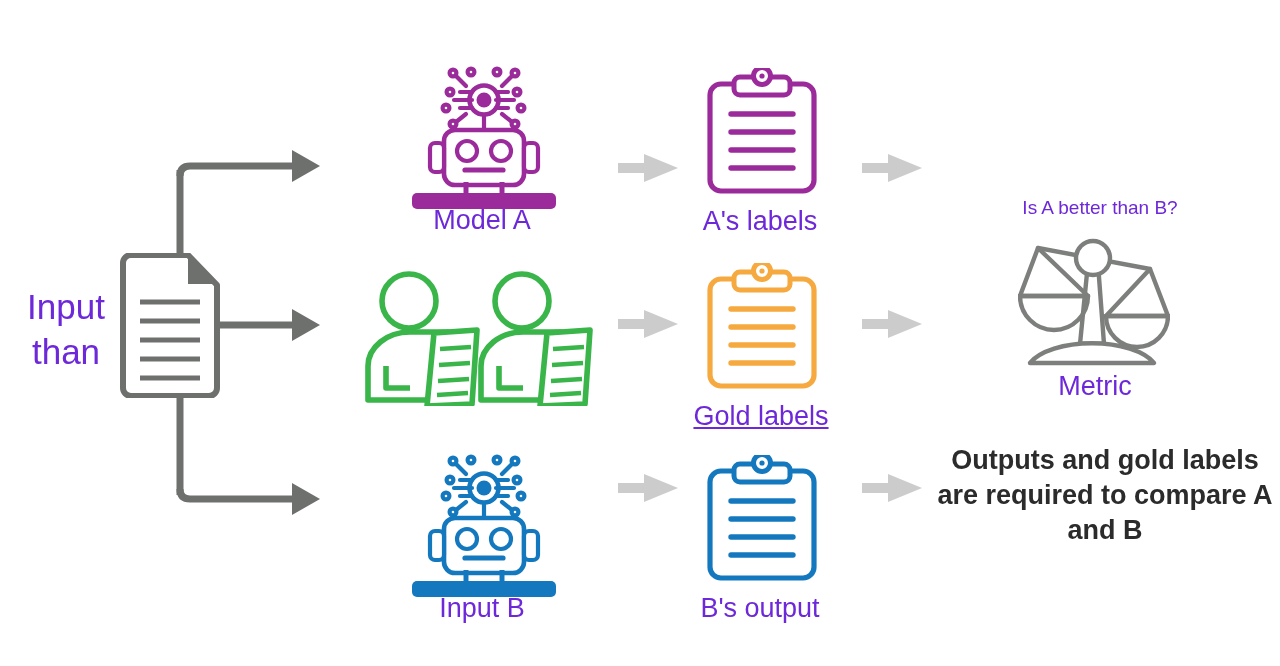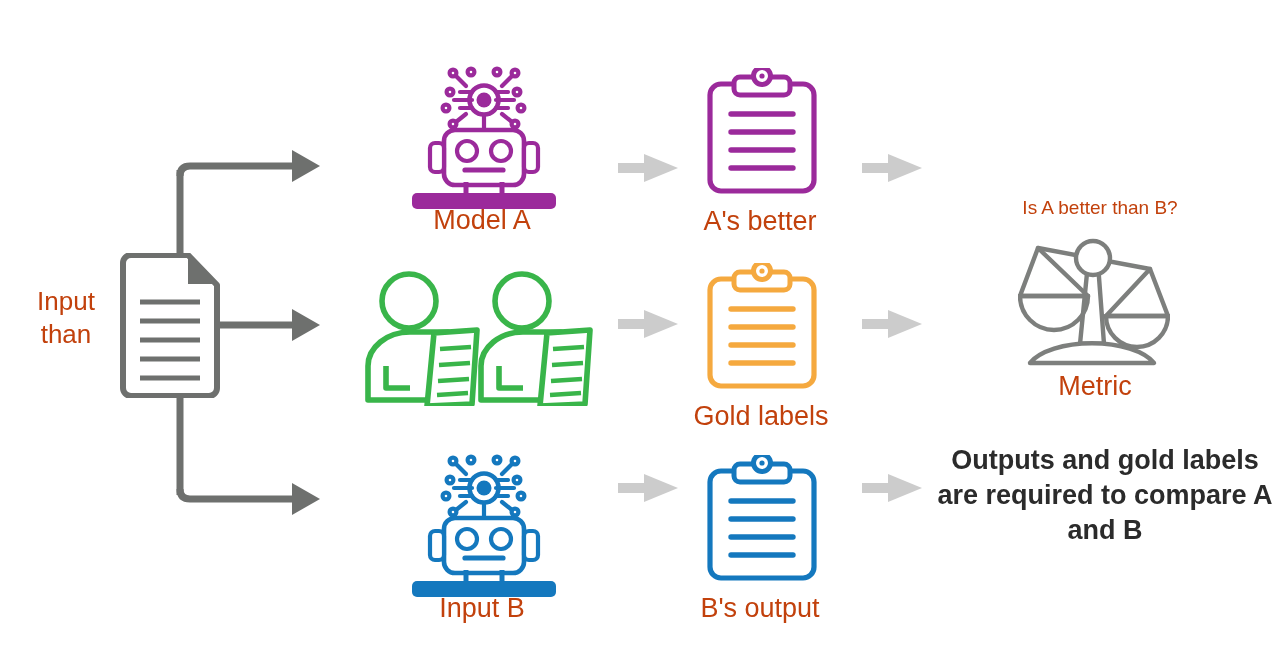--- a/index.html
+++ b/index.html
@@ -16,41 +16,41 @@
     width: 1280px;
     height: 666px;
     background: #ffffff;
     overflow: hidden;
   }
   .abs { position: absolute; }
   .label {
     position: absolute;
     text-align: center;
     font-size: 27px;
-    color: #c2410c;
+    color: #6d28d9;
     font-family: "Liberation Sans", sans-serif;
     line-height: 1.22;
     white-space: nowrap;
   }
 
   
   #input-text-label {
     left: 10px;
     top: 285px;
     width: 112px;
     text-align: center;
-    font-size: 26px;
+    font-size: 35px;
     white-space: normal;
     line-height: 1.28;
   }
 
   #model-a-label  { left: 382px; top: 204px; width: 200px; }
   #model-b-label  { left: 382px; top: 592px; width: 200px; }
   #a-output-label { left: 660px; top: 205px; width: 200px; }
-  #gold-label     { left: 655px; top: 400px; width: 212px; }
+  #gold-label     { left: 655px; top: 400px; width: 212px; text-decoration: underline; }
   #b-output-label { left: 660px; top: 592px; width: 200px; }
   #metric-label   { left: 995px; top: 370px; width: 200px; }
 
   #question-label {
     left: 940px; top: 196px; width: 320px;
     font-size: 19px;
   }
   #conclusion-label {
     left: 935px; top: 443px; width: 340px;
     font-size: 27px;
@@ -147,21 +147,21 @@
     <rect x="29" y="9" width="56" height="18" rx="6" ry="6" fill="#ffffff" stroke="#9B2A9B" stroke-width="5"></rect>
     <circle cx="57" cy="8" r="8.5" fill="#ffffff" stroke="#9B2A9B" stroke-width="5"></circle>
     <circle cx="57" cy="8" r="2.6" fill="#9B2A9B"></circle>
     <g stroke="#9B2A9B" stroke-width="5.4" stroke-linecap="round">
       <line x1="26" y1="46" x2="88" y2="46"></line>
       <line x1="26" y1="64" x2="88" y2="64"></line>
       <line x1="26" y1="82" x2="88" y2="82"></line>
       <line x1="26" y1="100" x2="88" y2="100"></line>
     </g>
   </svg>
-  <div class="label" id="a-output-label">A's better</div>
+  <div class="label" id="a-output-label">A's labels</div>
 
   <svg class="abs" style="left:362px; top:270px;" width="248" height="136" viewBox="0 0 248 136">
     <g fill="#ffffff" stroke="#39B54A" stroke-width="5.6" stroke-linejoin="round">
 
       <circle cx="47" cy="31" r="27"></circle>
       <path d="M6,130 L6,96 a42,34 0 0 1 42,-34 L86,62 L86,130 Z"></path>
       <path d="M24,96 L24,118 L48,118"></path>
 
       <circle cx="160" cy="31" r="27"></circle>
       <path d="M119,130 L119,96 a42,34 0 0 1 42,-34 L199,62 L199,130 Z"></path>

